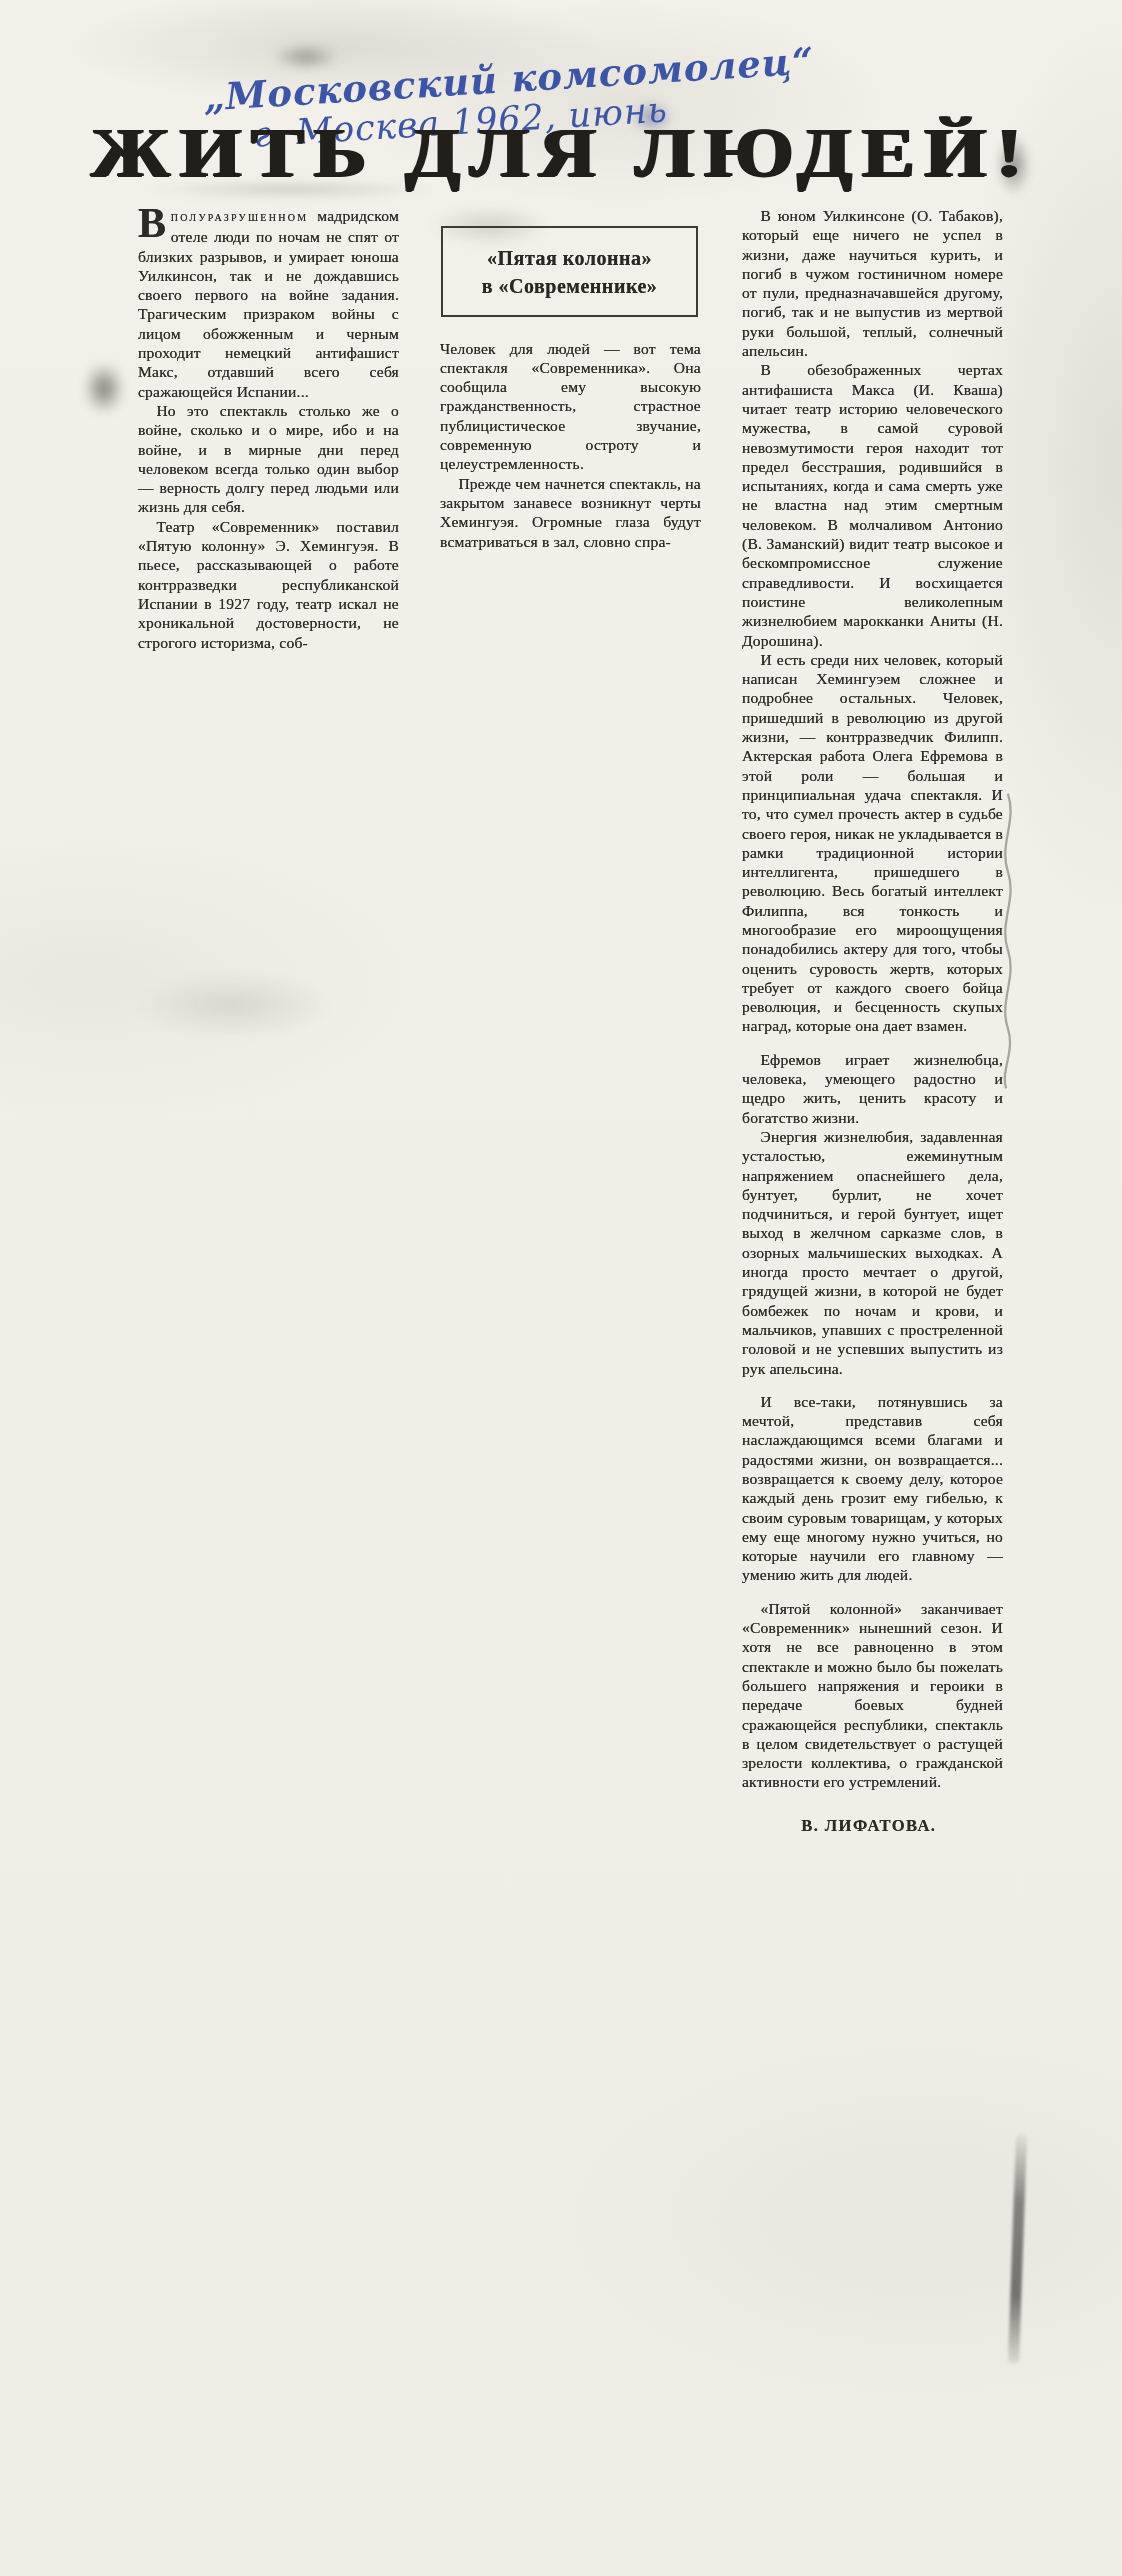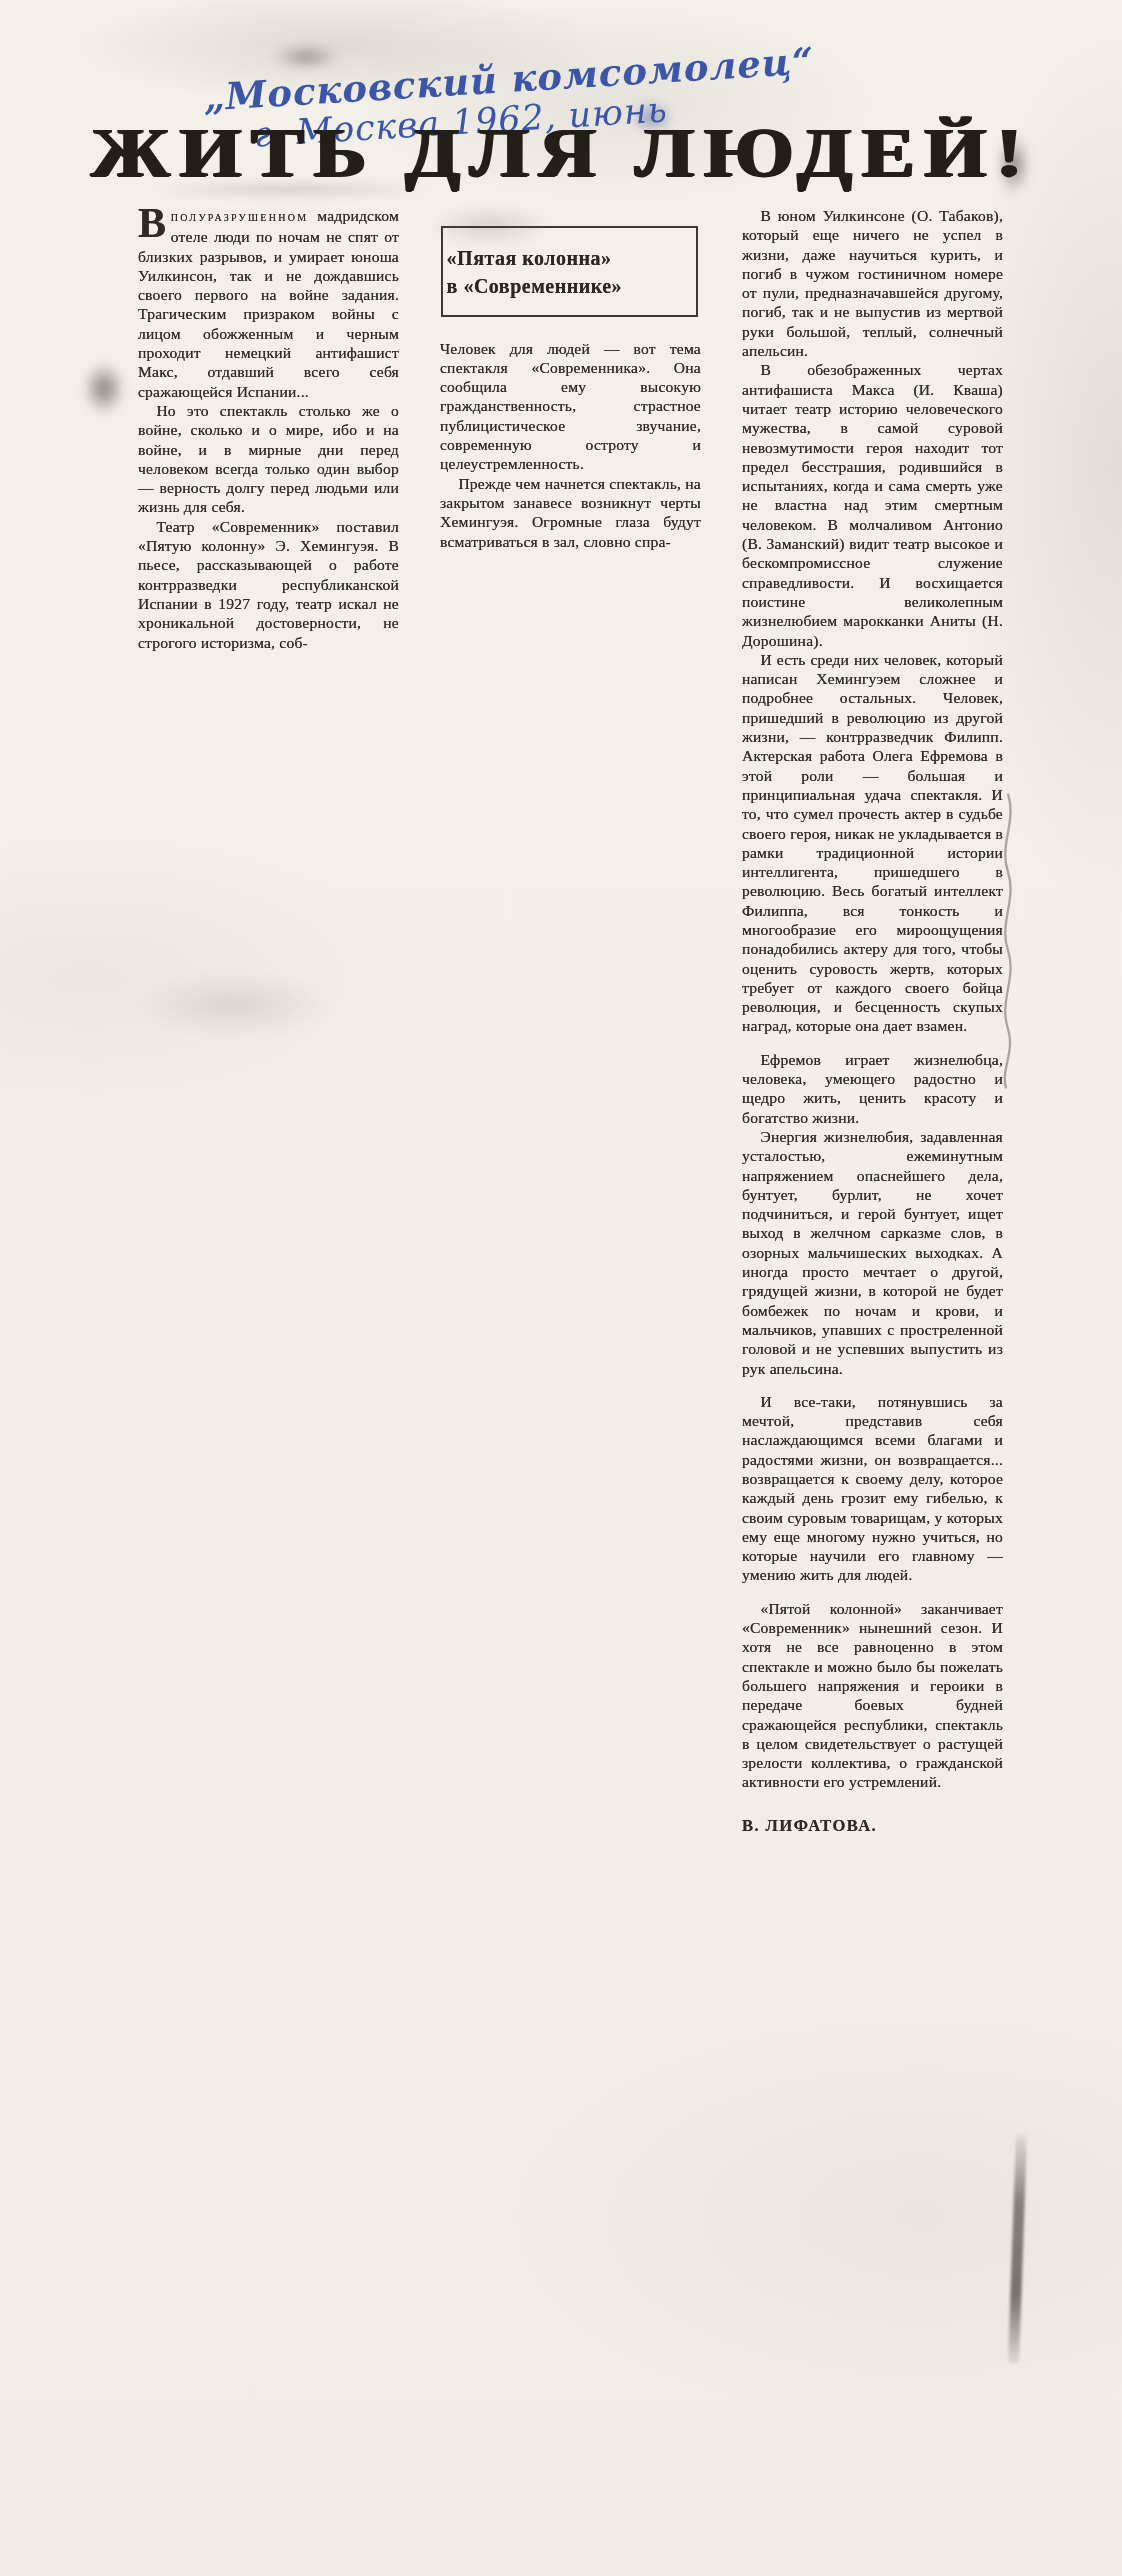--- a/index.html
+++ b/index.html
@@ -84,31 +84,32 @@
     line-height: 34px;
     font-weight: bold;
     padding: 0 4.6px 0 0;
   }
   .lead-caps { letter-spacing: 2.3px; font-size: 10px; }
 
   .subhead-box {
     border: 2.3px solid #3c3a33;
     margin: 20px 2.8px 22px 0.9px;
     padding: 15.6px 3.7px 14px 3.7px;
+    text-align: center;
     font-weight: bold;
     font-size: 20px;
     line-height: 28.5px;
     letter-spacing: 0.5px;
     color: #2a2823;
     text-indent: 0;
   }
 
   .signature {
     margin-top: 24px;
-    text-align: left;
+    text-align: center;
     font-weight: bold;
     font-size: 16.6px;
     letter-spacing: 1.4px;
     padding-right: 7.4px;
     text-indent: 0;
   }
 
   
   .smudge {
     position: absolute;

